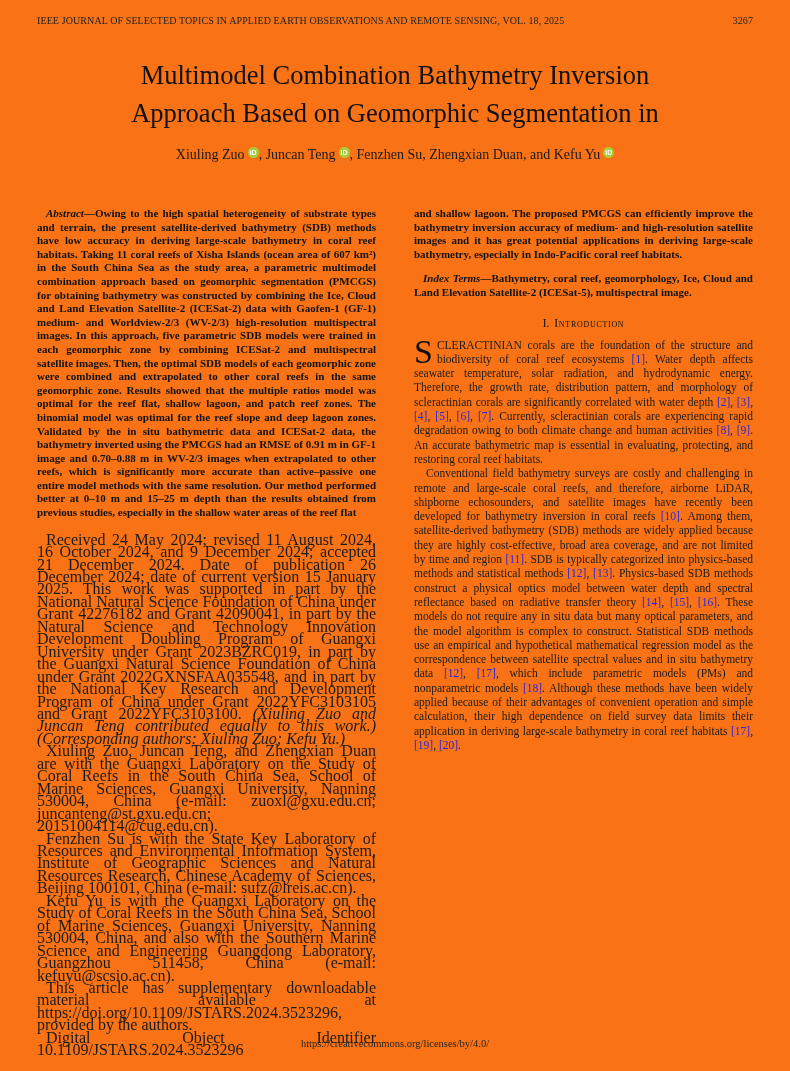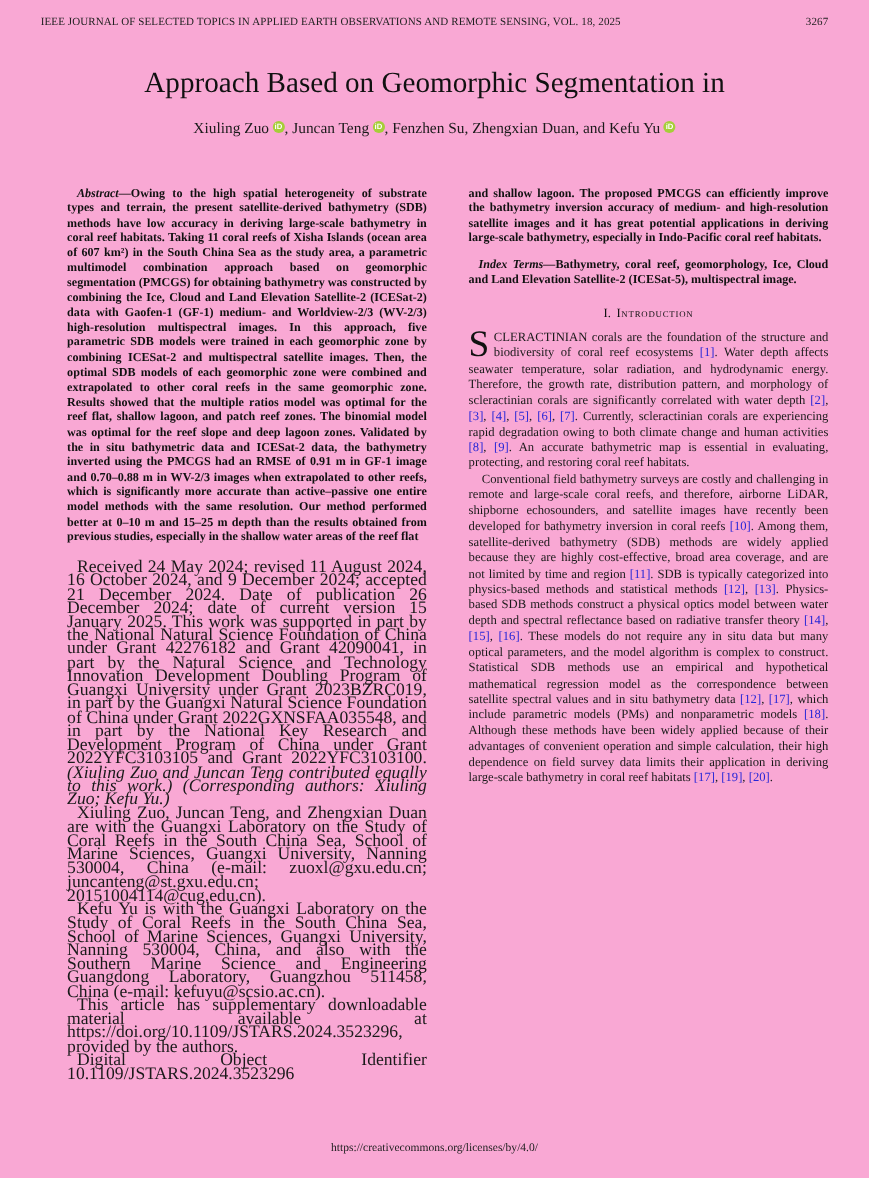--- a/index.html
+++ b/index.html
@@ -1,37 +1,37 @@
 <!DOCTYPE html>
 <html lang="en"><head>
 <meta charset="utf-8">
 <style>
   html,body { margin:0; padding:0; background:#ffffff; }
   .page {
     position:relative; width:790px; height:1071px; box-sizing:border-box;
-    padding:15px 37px 0 37px; background:#f9a8d4;
+    padding:15px 37px 0 37px; background:#f97316;
     font-family:"Liberation Serif", serif; color:#1a1a1a;
     overflow:hidden;
   }
   .running-head {
     display:flex; justify-content:space-between; align-items:baseline;
     font-size:10px; letter-spacing:0.1px; color:#222;
   }
   .title {
     margin-top:31px; text-align:center; font-size:26.5px; line-height:37.5px;
     color:#111; font-weight:400;
   }
   .authors { margin-top:15px; text-align:center; font-size:14px; color:#1a1a1a; }
   .orcid {
     display:inline-block; width:11px; height:11px; border-radius:50%;
     background:#A6CE39; color:#ffffff; font-family:"Liberation Sans", sans-serif;
     font-size:7px; font-weight:bold; line-height:11px; text-align:center;
     vertical-align:4px; margin-left:3px;
   }
-  .columns { display:flex; gap:38px; margin-top:44px;margin-left:24px; }
+  .columns { display:flex; gap:38px; margin-top:44px; }
   .col { width:347px; box-sizing:border-box; }
 
   .abstract {
     font-weight:bold; font-size:11px; line-height:13.6px; text-align:justify;
     color:#111; margin:0;
   }
   .lead-italic { font-style:italic; }
   .indent-first { text-indent:9px; }
 
   .index-terms {
@@ -66,35 +66,37 @@
 <body>
 
 <div class="page">
 
   <div class="running-head">
     <span>IEEE JOURNAL OF SELECTED TOPICS IN APPLIED EARTH OBSERVATIONS AND REMOTE SENSING, VOL. 18, 2025</span>
     <span>3267</span>
   </div>
 
   <div class="title">
+    <div>Multimodel Combination Bathymetry Inversion</div>
     <div>Approach Based on Geomorphic Segmentation in</div>
   </div>
 
   <div class="authors">
     <span>Xiuling Zuo</span><span class="orcid">iD</span><span>, Juncan Teng</span><span class="orcid">iD</span><span>, Fenzhen Su, Zhengxian Duan, and Kefu Yu</span><span class="orcid">iD</span>
   </div>
 
   <div class="columns">
 
     <div class="col">
       <p class="abstract indent-first"><span class="lead-italic">Abstract—</span><span>Owing to the high spatial heterogeneity of substrate types and terrain, the present satellite-derived bathymetry (SDB) methods have low accuracy in deriving large-scale bathymetry in coral reef habitats. Taking 11 coral reefs of Xisha Islands (ocean area of 607 km²) in the South China Sea as the study area, a parametric multimodel combination approach based on geomorphic segmentation (PMCGS) for obtaining bathymetry was constructed by combining the Ice, Cloud and Land Elevation Satellite-2 (ICESat-2) data with Gaofen-1 (GF-1) medium- and Worldview-2/3 (WV-2/3) high-resolution multispectral images. In this approach, five parametric SDB models were trained in each geomorphic zone by combining ICESat-2 and multispectral satellite images. Then, the optimal SDB models of each geomorphic zone were combined and extrapolated to other coral reefs in the same geomorphic zone. Results showed that the multiple ratios model was optimal for the reef flat, shallow lagoon, and patch reef zones. The binomial model was optimal for the reef slope and deep lagoon zones. Validated by the in situ bathymetric data and ICESat-2 data, the bathymetry inverted using the PMCGS had an RMSE of 0.91 m in GF-1 image and 0.70–0.88 m in WV-2/3 images when extrapolated to other reefs, which is significantly more accurate than active–passive one entire model methods with the same resolution. Our method performed better at 0–10 m and 15–25 m depth than the results obtained from previous studies, especially in the shallow water areas of the reef flat</span></p>
 
       <div class="footnote">
         <p><span>Received 24 May 2024; revised 11 August 2024, 16 October 2024, and 9 December 2024; accepted 21 December 2024. Date of publication 26 December 2024; date of current version 15 January 2025. This work was supported in part by the National Natural Science Foundation of China under Grant 42276182 and Grant 42090041, in part by the Natural Science and Technology Innovation Development Doubling Program of Guangxi University under Grant 2023BZRC019, in part by the Guangxi Natural Science Foundation of China under Grant 2022GXNSFAA035548, and in part by the National Key Research and Development Program of China under Grant 2022YFC3103105 and Grant 2022YFC3103100. </span><span class="fn-italic">(Xiuling Zuo and Juncan Teng contributed equally to this work.) (Corresponding authors: Xiuling Zuo; Kefu Yu.)</span></p>
         <p>Xiuling Zuo, Juncan Teng, and Zhengxian Duan are with the Guangxi Laboratory on the Study of Coral Reefs in the South China Sea, School of Marine Sciences, Guangxi University, Nanning 530004, China (e-mail: zuoxl@gxu.edu.cn; juncanteng@st.gxu.edu.cn; 20151004114@cug.edu.cn).</p>
+        <p>Fenzhen Su is with the State Key Laboratory of Resources and Environmental Information System, Institute of Geographic Sciences and Natural Resources Research, Chinese Academy of Sciences, Beijing 100101, China (e-mail: sufz@lreis.ac.cn).</p>
         <p>Kefu Yu is with the Guangxi Laboratory on the Study of Coral Reefs in the South China Sea, School of Marine Sciences, Guangxi University, Nanning 530004, China, and also with the Southern Marine Science and Engineering Guangdong Laboratory, Guangzhou 511458, China (e-mail: kefuyu@scsio.ac.cn).</p>
         <p>This article has supplementary downloadable material available at https://doi.org/10.1109/JSTARS.2024.3523296, provided by the authors.</p>
         <p>Digital Object Identifier 10.1109/JSTARS.2024.3523296</p>
       </div>
     </div>
 
     <div class="col">
       <p class="abstract">and shallow lagoon. The proposed PMCGS can efficiently improve the bathymetry inversion accuracy of medium- and high-resolution satellite images and it has great potential applications in deriving large-scale bathymetry, especially in Indo-Pacific coral reef habitats.</p>
 
       <p class="index-terms"><span class="lead-italic">Index Terms—</span><span>Bathymetry, coral reef, geomorphology, Ice, Cloud and Land Elevation Satellite-2 (ICESat-5), multispectral image.</span></p>

